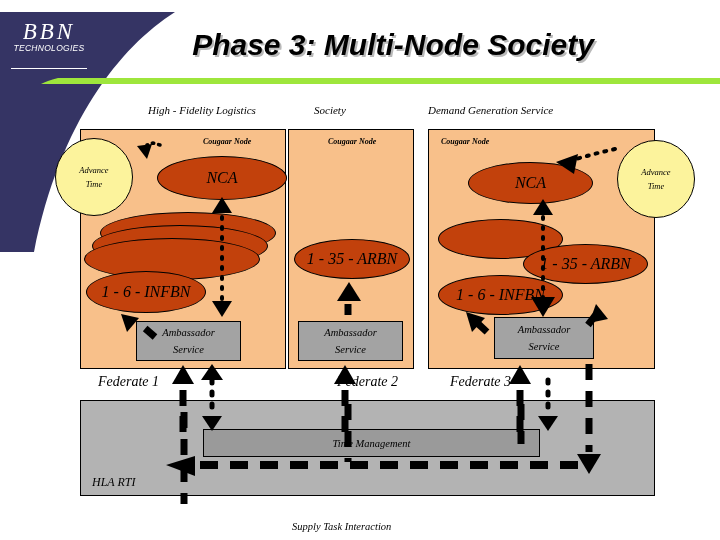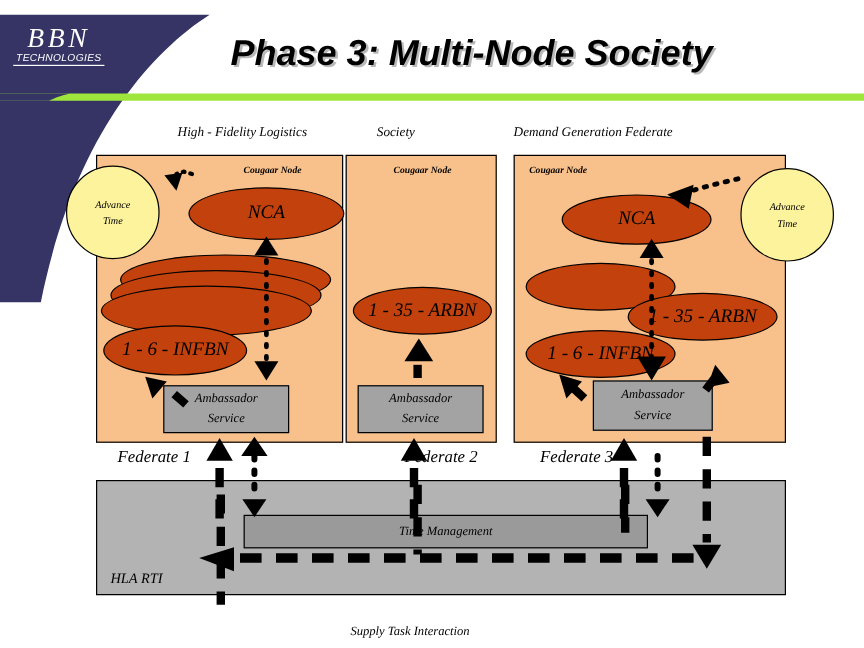--- a/index.html
+++ b/index.html
@@ -19,21 +19,21 @@
   }
   .logo-bbn{
     font-family:"Liberation Serif", serif;
     font-size:23px;letter-spacing:3px;color:#ffffff;line-height:23px;
     text-align:center;
   }
   .logo-tech{
     font-family:"Liberation Sans", sans-serif;
     font-size:8.5px;letter-spacing:0.3px;color:#ffffff;
     text-align:center;line-height:10px;
-    border-bottom:1.5px solid #ffffff;padding-bottom:1px;width:76px;margin:0 auto;
+    border-bottom:1.5px solid #ffffff;padding-bottom:15px;width:76px;margin:0 auto;
   }
   .slide-title{
     position:absolute;left:108px;top:16px;width:570px;
     text-align:center;
     font-family:"Liberation Sans", sans-serif;
     font-weight:bold;font-size:30px;color:#000000;
     text-shadow:2px 2px 0 #b9b9b9;
     letter-spacing:0px;
   }
 
@@ -139,21 +139,21 @@
 
   <div class="logo-box">
     <div class="logo-bbn">BBN</div>
     <div class="logo-tech">TECHNOLOGIES</div>
   </div>
 
   <div class="slide-title">Phase 3: Multi-Node Society</div>
 
   <div class="col-cap" style="left:148px;top:92px;">High  - Fidelity Logistics</div>
   <div class="col-cap" style="left:314px;top:92px;">Society</div>
-  <div class="col-cap" style="left:428px;top:92px;">Demand Generation Federate</div>
+  <div class="col-cap" style="left:428px;top:92px;">Demand Generation Service</div>
 
   <div class="panel" style="left:80px;top:117px;width:206px;height:240px;"></div>
   <div class="node-label" style="left:203px;top:125px;">Cougaar Node</div>
 
   <div class="ellipse" style="left:100px;top:200px;width:176px;height:42px;"></div>
   <div class="ellipse" style="left:92px;top:213px;width:176px;height:42px;"></div>
   <div class="ellipse" style="left:84px;top:226px;width:176px;height:42px;"></div>
   <div class="ellipse" style="left:86px;top:259px;width:120px;height:42px;">1 - 6 - INFBN</div>
   <div class="ellipse" style="left:157px;top:144px;width:130px;height:44px;">NCA</div>
 

